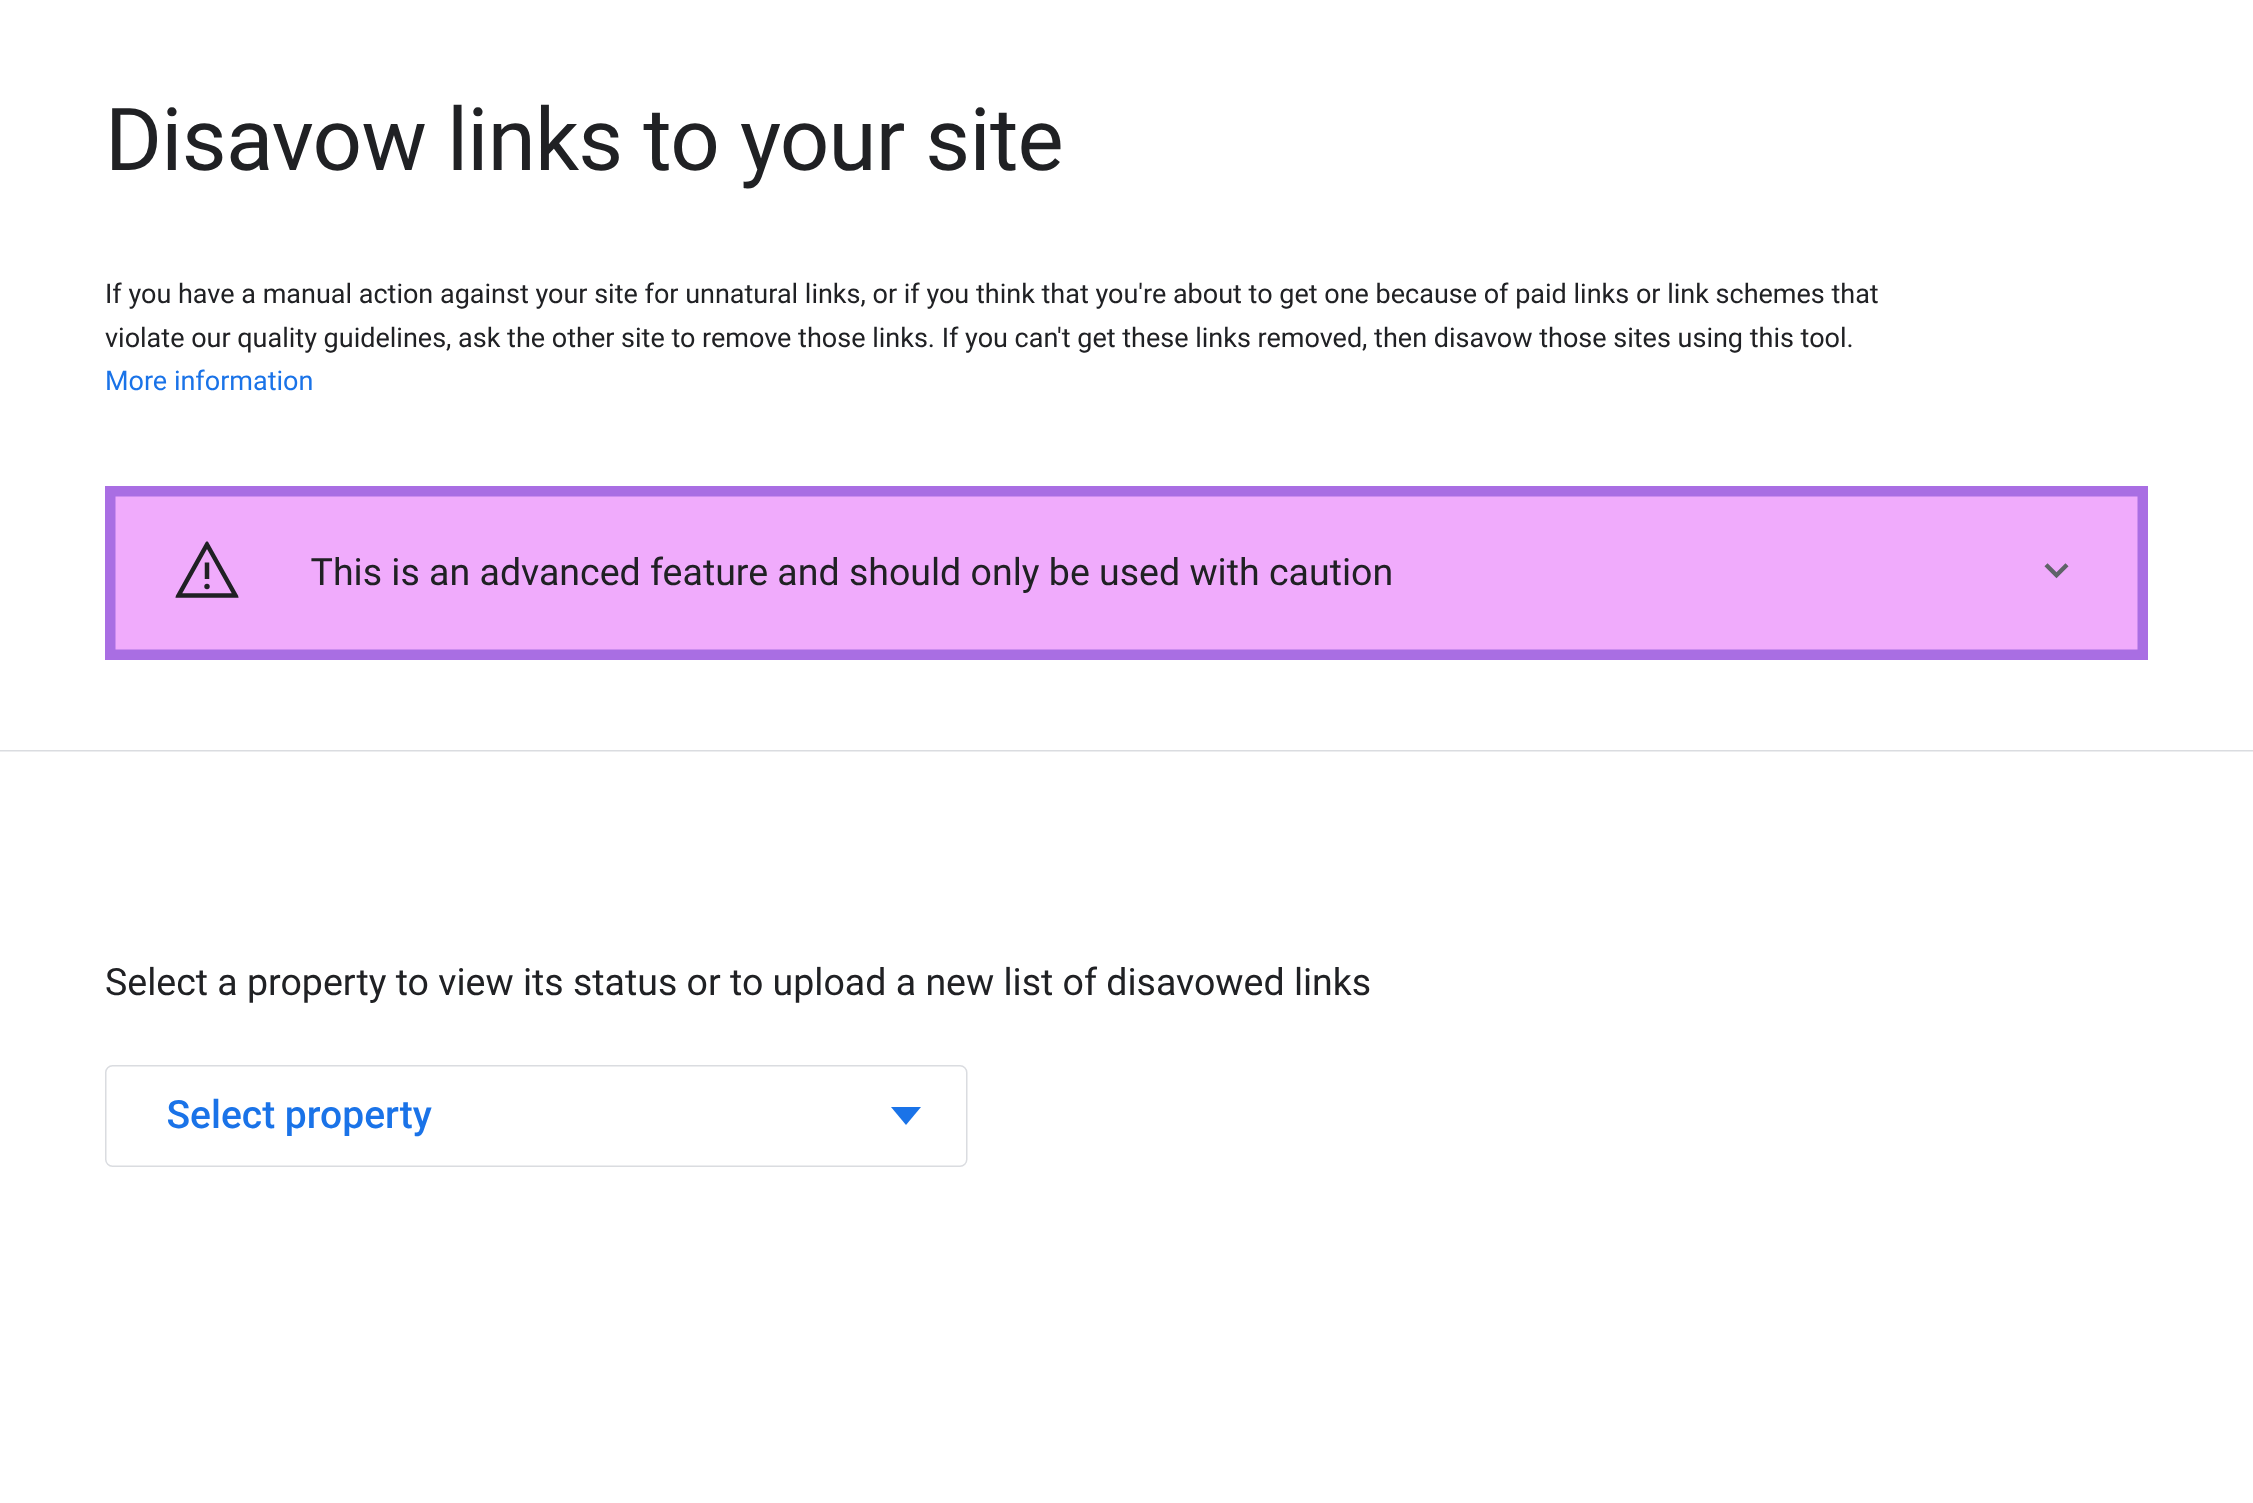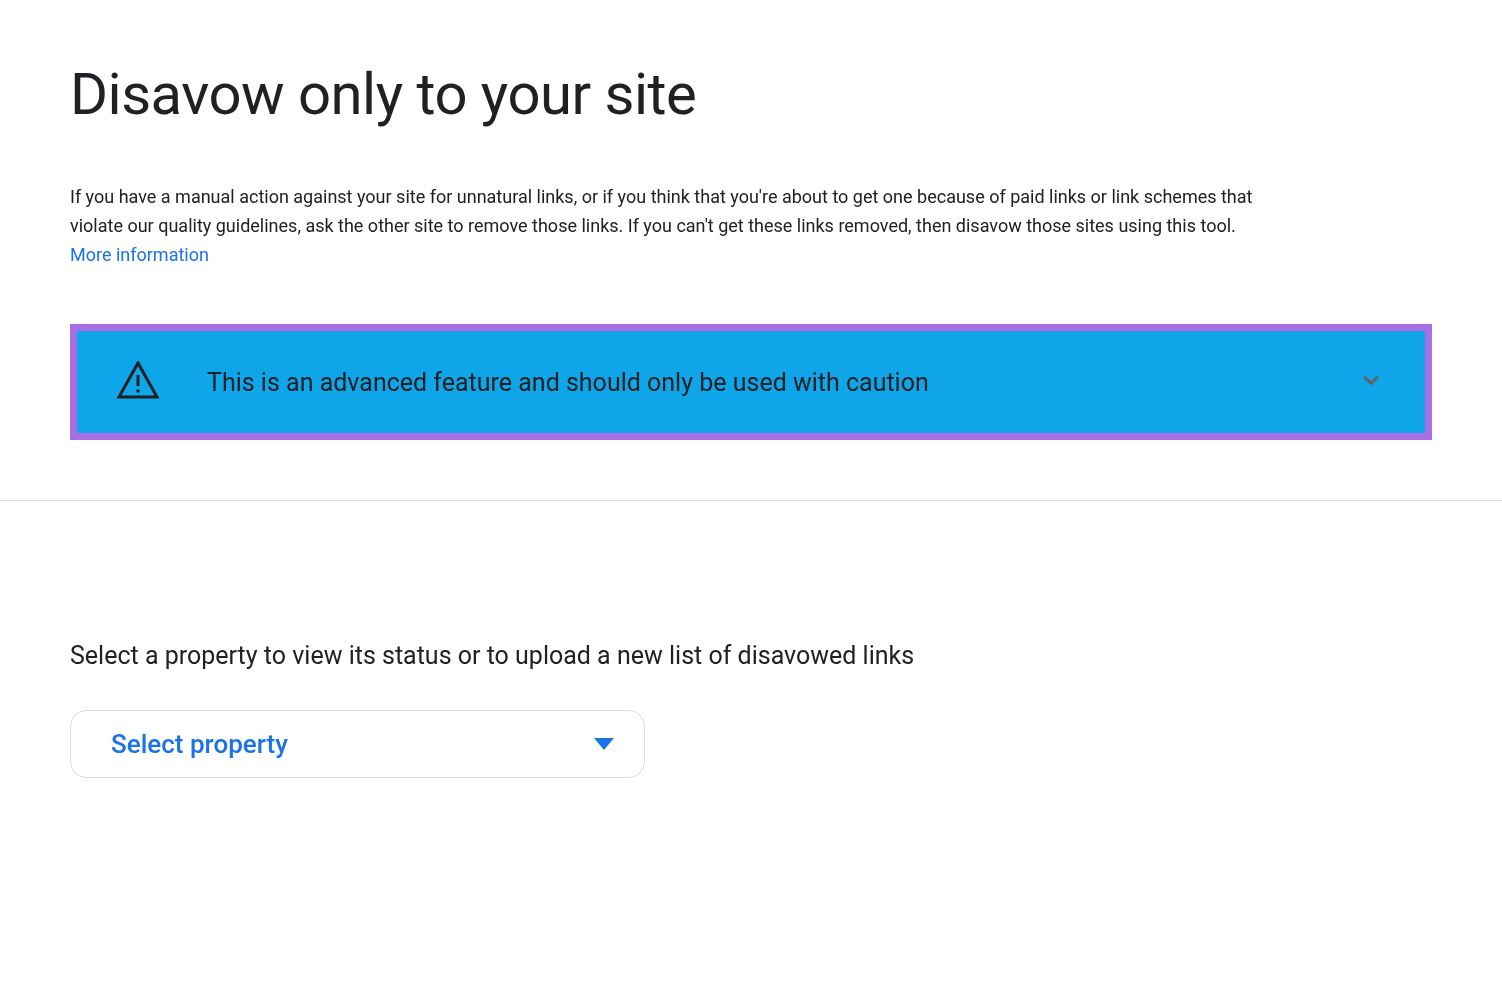--- a/index.html
+++ b/index.html
@@ -29,21 +29,21 @@
       line-height: 1.6;
       color: #202124;
       margin-bottom: 55px;
       max-width: 1210px;
     }
     .description .link {
       color: #1a73e8;
       text-decoration: none;
     }
     .warning-banner {
-      background: #0ea5e9;
+      background: #f0abfc;
       border: 7px solid #a96ee3;
       display: flex;
       align-items: center;
       padding: 30px 40px;
       margin-bottom: 60px;
       cursor: pointer;
     }
     .warning-icon {
       flex-shrink: 0;
       margin-right: 48px;
@@ -67,40 +67,40 @@
     }
     .section-label {
       font-size: 25px;
       color: #202124;
       margin-bottom: 40px;
     }
     .dropdown {
       display: inline-flex;
       align-items: center;
       border: 1px solid #dadce0;
-      border-radius: 16px;
+      border-radius: 5px;
       padding: 18px 30px 18px 40px;
       min-width: 575px;
       cursor: pointer;
       justify-content: space-between;
     }
     .dropdown-text {
       font-size: 26px;
       color: #1a73e8;
       font-weight: 500;
     }
     .dropdown-arrow {
       margin-left: auto;
     }
   </style>
 </head>
 <body>
 
 <div class="container">
-  <h1 class="page-title">Disavow only to your site</h1>
+  <h1 class="page-title">Disavow links to your site</h1>
 
   <p class="description">
     <span>If you have a manual action against your site for unnatural links, or if you think that you're about to get one because of paid links or link schemes that violate our quality guidelines, ask the other site to remove those links. If you can't get these links removed, then disavow those sites using this tool. </span><a href="#" class="link">More information</a>
   </p>
 
   <div class="warning-banner">
     <span class="warning-icon">
       <svg width="42" height="38" viewBox="0 0 42 38" fill="none">
         <path d="M21 2 L40 36 L2 36 Z" stroke="#202124" stroke-width="3" fill="none" stroke-linejoin="miter"></path>
         <line x1="21" y1="14" x2="21" y2="25" stroke="#202124" stroke-width="3"></line>

